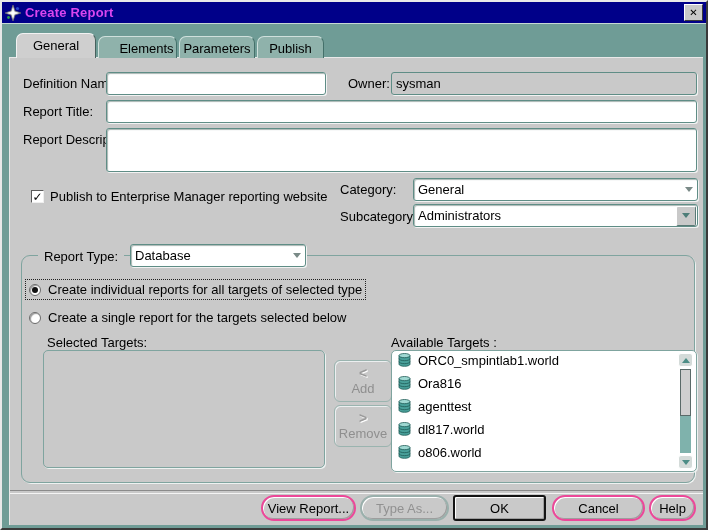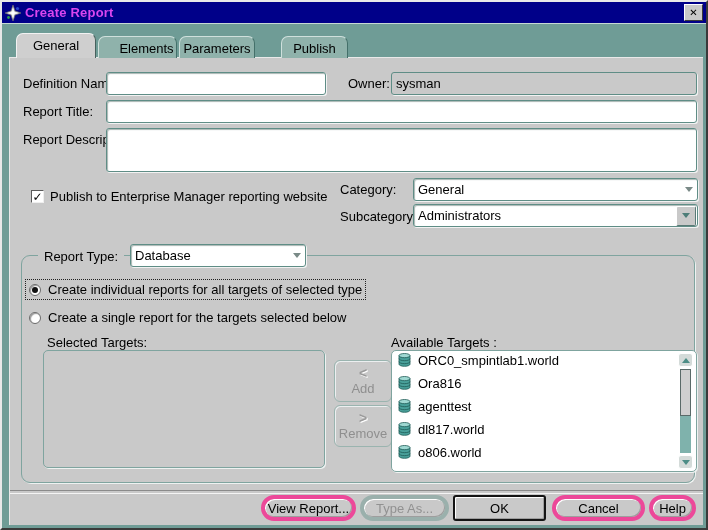--- a/index.html
+++ b/index.html
@@ -131,21 +131,21 @@
     position:absolute;box-sizing:border-box;background:#c9c9c9;border:1px solid #9ab4af;
     border-radius:6px;box-shadow:inset 1px 1px 0 #eceff0;
     display:flex;flex-direction:column;align-items:center;justify-content:center;
     color:#8f8f8f;font-size:13px;cursor:default;line-height:1.15;
   }
   .mv-btn .chev{font-size:14px;font-weight:bold;color:#9a9a9a;text-shadow:1px 1px 0 #fff;}
   
   .footer-sep{position:absolute;left:0;right:0;height:2px;border-top:1px solid #8a8a8a;border-bottom:1px solid #f4f4f4;}
   .btn{
     position:absolute;box-sizing:border-box;height:26px;background:#c9c9c9;
-    border:4px solid #ec4899;border-radius:13px;
+    border:2px solid #ec4899;border-radius:13px;
     box-shadow:inset 1px 1px 0 #fff, inset -1px -1px 0 #9e9e9e;
     display:flex;align-items:center;justify-content:center;
     font-size:13px;color:#000;cursor:default;
   }
   .btn.default{border:2px solid #141414;border-radius:3px;}
   .btn.disabled{color:#919191;border-color:#9ab0ac;}
 </style>
 </head>
 <body>
 
@@ -160,21 +160,21 @@
     </svg>
     <span class="title">Create Report</span>
     <div class="close-btn">✕</div>
   </div>
 
   <div class="main">
 
     <div class="tab active" style="left:12px;width:80px;">General</div>
     <div class="tab inactive" style="left:94px;width:79px;padding-left:18px;">Elements</div>
     <div class="tab inactive" style="left:175px;width:76px;">Parameters</div>
-    <div class="tab inactive" style="left:253px;width:67px;margin-left:24px;">Publish</div>
+    <div class="tab inactive" style="left:253px;width:67px;">Publish</div>
 
     <div class="panel">
 
       <span class="lbl" style="left:13px;top:18px;">Definition Name:</span>
       <input class="field" style="left: 96px; top: 14px; width: 220px; height: 23px;" value="">
       <span class="lbl" style="left:338px;top:18px;">Owner:</span>
       <div class="field gray readonly-val" style="left:381px;top:14px;width:306px;height:23px;">sysman</div>
 
       <span class="lbl" style="left:13px;top:46px;">Report Title:</span>
       <input class="field" style="left: 96px; top: 42px; width: 591px; height: 23px;" value="">

